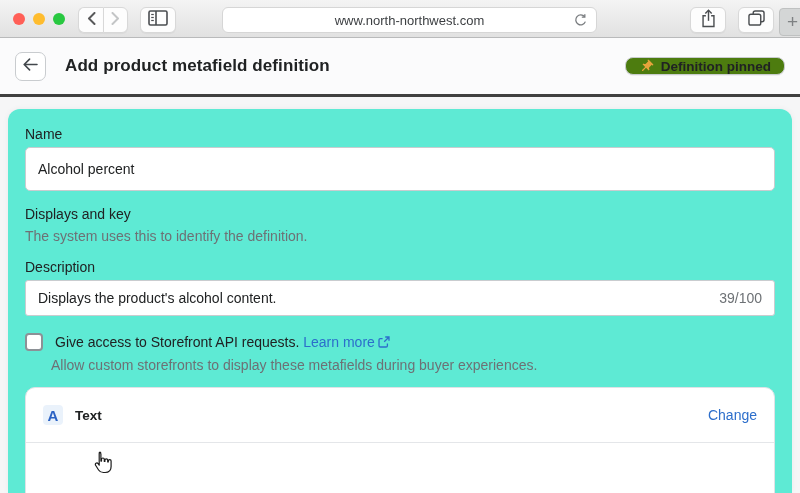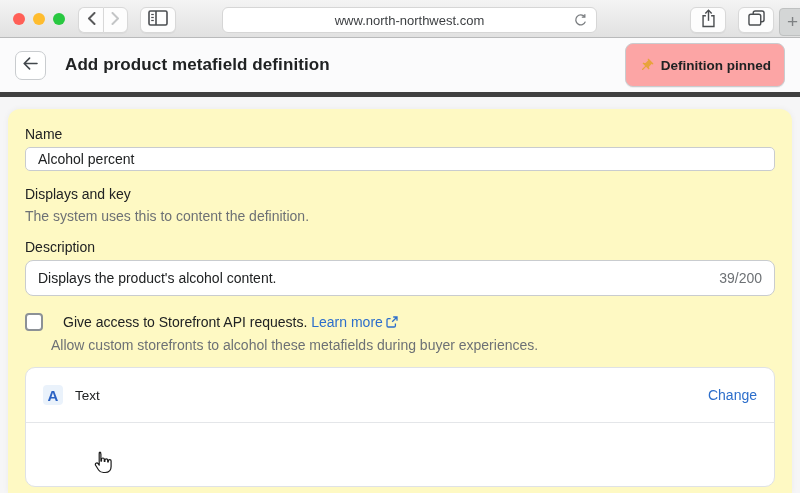--- a/index.html
+++ b/index.html
@@ -38,64 +38,64 @@
   .tabs-btn  { left:738px; width:36px; }
   .plus-tile {
     position:absolute; left:779px; top:8px; width:30px; height:28px;
     background:#d4d6d6; border:1px solid #bfc1c1; border-radius:4px;
     display:flex; align-items:center; justify-content:flex-start;
     color:#7e8183; font-size:19px; font-weight:300; padding-left:7px;
   }
 
   
   .page-header {
-    height:59px; background:#fbfbfc; border-bottom:5px solid #404040;
+    height:59px; background:#fbfbfc; border-bottom:3px solid #404040;
     display:flex; align-items:center; padding:0 15px;
   }
   .back-btn {
     width:31px; height:29px; background:#fff; border:1px solid #c9cccf;
     border-radius:7px; display:flex; align-items:center; justify-content:center;
     cursor:pointer;
   }
   .page-title { margin-left:19px; font-size:17px; font-weight:700; color:#202223; letter-spacing:.1px; }
   .hspacer { flex:1; }
   .pinned-btn {
-    height:44px; background:#fca5a5; border:1px solid #c9cccf; border-radius:8px;
+    height:18px; background:#4d7c0f; border:1px solid #c9cccf; border-radius:8px;
     box-shadow:0 1px 0 rgba(0,0,0,.05);
     display:flex; align-items:center; gap:7px; padding:0 13px;
     font-size:13.5px; font-weight:600; color:#202223; cursor:pointer;
   }
   .pin-icon svg { display:block; transform:rotate(45deg); }
 
   
   .page-body { height:396px; background:#f6f6f7; padding:12px 8px 0; overflow:hidden; }
   .card {
-    background:#fef9c3; height:100%; border-radius:12px 12px 0 0;
+    background:#5eead4; height:100%; border-radius:12px 12px 0 0;
     box-shadow:0 0 6px rgba(0,0,0,.05);
     padding:17px 17px 0; overflow:hidden;
   }
   .form-group { margin-bottom:15px; }
   .field-label { display:block; font-size:14px; color:#202223; margin-bottom:5px; }
   .text-input {
-    width:100%; height:24px; border:1px solid #c9cccf; border-radius:5px;
+    width:100%; height:44px; border:1px solid #c9cccf; border-radius:5px;
     padding:0 12px; font-size:14px; color:#202223; background:#fff;
     font-family:"Liberation Sans", sans-serif; outline:none;
   }
   .input-wrap {
-    width:100%; height:36px; border:1px solid #c9cccf; border-radius:8px;
+    width:100%; height:36px; border:1px solid #c9cccf; border-radius:3px;
     display:flex; align-items:center; padding:0 12px; background:#fff;
   }
   .input-wrap input {
     flex:1; border:none; outline:none; font-size:14px; color:#202223;
     font-family:"Liberation Sans", sans-serif; background:transparent;
   }
   .counter { font-size:14px; color:#6d7175; margin-left:10px; }
   .help-text { font-size:14px; color:#6d7175; margin-top:6px; }
 
-  .check-row { display:flex; align-items:flex-start; gap:20px; margin-top:17px; }
+  .check-row { display:flex; align-items:flex-start; gap:12px; margin-top:17px; }
   .checkbox {
     width:18px; height:18px; border:2px solid #8c9196; border-radius:4px;
     background:#fff; flex:0 0 auto; cursor:pointer;
   }
   .check-label { font-size:14px; color:#202223; padding-top:1px; }
   .link { color:#2c6ecb; text-decoration:none; cursor:pointer; }
   .ext-icon { display:inline-block; vertical-align:-1px; margin-left:3px; }
   .check-help { margin:6px 0 0 26px; font-size:14px; color:#6d7175; }
 
   .type-card {
@@ -104,21 +104,21 @@
   }
   .type-row {
     height:55px; display:flex; align-items:center; padding:0 17px;
     border-bottom:1px solid #e4e6e9;
   }
   .type-icon {
     width:20px; height:20px; border-radius:4px; background:#eaf2fb;
     color:#2b62c4; font-size:15px; font-weight:700;
     display:flex; align-items:center; justify-content:center;
   }
-  .type-label { margin-left:12px; font-size:13.5px; font-weight:400; color:#202223; }
+  .type-label { margin-left:12px; font-size:13.5px; font-weight:700; color:#202223; }
   .change-link { font-size:14px; }
 
   .cursor { position:absolute; left:92px; top:450px; pointer-events:none; }
 </style>
 </head>
 <body>
 
 <div class="chrome">
   <div class="traffic">
     <span class="dot" style="background:#ff5f57"></span>
@@ -208,42 +208,42 @@
 <div class="page-body">
   <div class="card">
 
     <div class="form-group">
       <label class="field-label">Name</label>
       <input class="text-input" type="text" value="Alcohol percent" style="">
     </div>
 
     <div class="form-group">
       <label class="field-label">Displays and key</label>
-      <div class="help-text">The system uses this to content the definition.</div>
+      <div class="help-text">The system uses this to identify the definition.</div>
     </div>
 
     <div class="form-group" style="margin-bottom:0">
       <label class="field-label">Description</label>
       <div class="input-wrap">
         <input type="text" value="Displays the product's alcohol content." style="">
-        <span class="counter">39/200</span>
+        <span class="counter">39/100</span>
       </div>
     </div>
 
     <div class="check-row">
       <span class="checkbox"></span>
       <span class="check-label">
         <span>Give access to Storefront API requests.</span>
         <a class="link"><span>Learn more</span><span class="ext-icon"><svg width="12" height="12" viewBox="0 0 12 12">
           <path d="M4.6 2.6H2.3C1.6 2.6 1 3.2 1 3.9v5.8C1 10.4 1.6 11 2.3 11h5.8c.7 0 1.3-.6 1.3-1.3V7.4" fill="none" stroke="#2c6ecb" stroke-width="1.3"></path>
           <path d="M7.2 1H11v3.8M10.8 1.2L6.2 5.8" fill="none" stroke="#2c6ecb" stroke-width="1.3"></path>
         </svg></span></a>
       </span>
     </div>
-    <div class="check-help">Allow custom storefronts to alcohol these metafields during buyer experiences.</div>
+    <div class="check-help">Allow custom storefronts to display these metafields during buyer experiences.</div>
 
     <div class="type-card">
       <div class="type-row">
         <span class="type-icon">A</span>
         <span class="type-label">Text</span>
         <div class="hspacer"></div>
         <a class="link change-link">Change</a>
       </div>
     </div>
 

